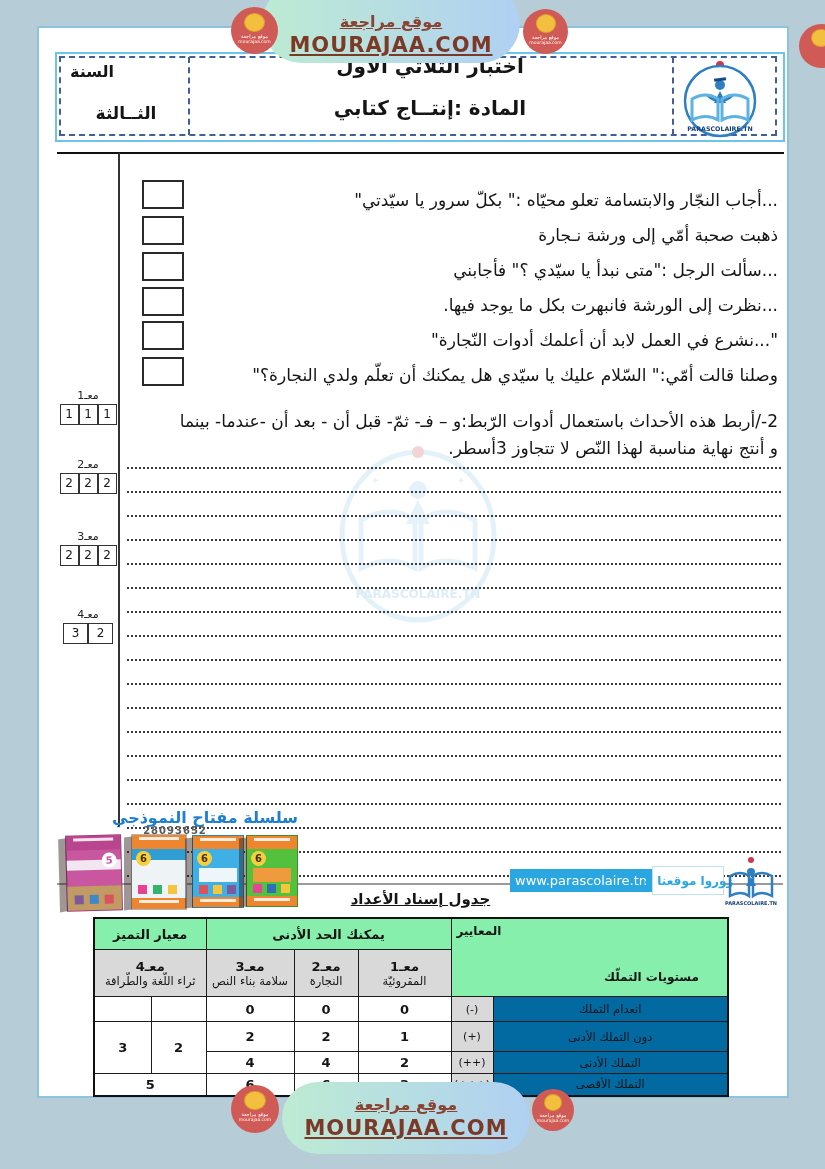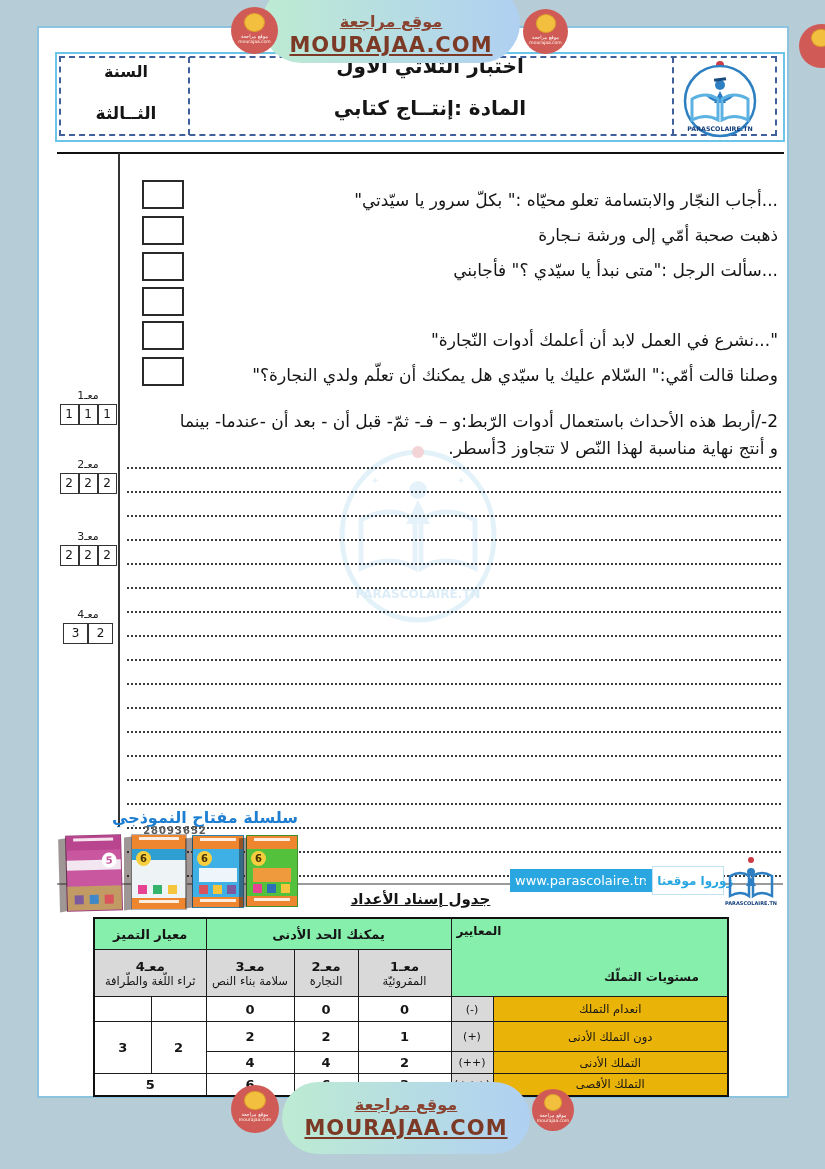--- a/index.html
+++ b/index.html
@@ -6,21 +6,21 @@
   .canvas{position:relative;width:825px;height:1169px;background:#b6ccd6;overflow:hidden;
           font-family:"DejaVu Sans",sans-serif;color:#151515;}
   .page{position:absolute;left:37px;top:26px;width:748px;height:1068px;background:#ffffff;
         border:2px solid #8cc4e0;z-index:0;}
 
   
   .hbox{position:absolute;left:55px;top:52px;width:726px;height:86px;border:2px solid #6cc5e9;z-index:3;background:#fff;}
   .dashbox{position:absolute;left:59px;top:56px;width:714px;height:76px;border:2px dashed #3f5f9d;z-index:3;}
   .dvert{position:absolute;top:57px;height:78px;border-left:2px dashed #3f5f9d;z-index:4;}
   .hcell-txt{position:absolute;z-index:5;direction:rtl;white-space:nowrap;font-weight:bold;}
-  .yearlbl{left:70px;top:62px;width:112px;text-align:center;font-size:16px;}
+  .yearlbl{left:70px;top:62px;width:112px;text-align:left;font-size:16px;}
   .yearval{left:70px;top:103px;width:112px;text-align:center;font-size:17px;}
   .examtitle{left:200px;top:54px;width:460px;text-align:center;font-size:20px;}
   .subject{left:200px;top:96px;width:460px;text-align:center;font-size:20px;}
   .hlogo{position:absolute;left:678px;top:57px;z-index:5;}
 
   
   .pill{position:absolute;z-index:50;border-radius:40px;background:linear-gradient(90deg,#bdebd2,#b0d0f2);
         display:flex;flex-direction:column;align-items:center;}
   .pill .ar{font-size:16px;font-weight:bold;color:#8a4330;text-decoration:underline;direction:rtl;line-height:20px;}
   .pill .en{font-size:21px;font-weight:800;color:#7c3a26;text-decoration:underline;letter-spacing:1px;line-height:26px;}
@@ -75,21 +75,21 @@
           font-weight:bold;text-decoration:underline;z-index:6;}
   .stable{position:absolute;left:93px;top:917px;z-index:5;border-collapse:collapse;table-layout:fixed;background:#fff;
           border:2px solid #111;}
   .stable td{border:1px solid #1c1c1c;text-align:center;vertical-align:middle;padding:0;overflow:hidden;}
   .h1 td{background:#86efac;font-weight:bold;font-size:13px;height:30px;direction:rtl;}
   .h2 td{background:#d9d9d9;font-size:11.5px;height:46px;direction:rtl;}
   .cnum{font-weight:bold;font-size:13px;}
   .corner{position:relative;background:#d9d9d9;}
   .corner .crit{position:absolute;left:5px;top:5px;font-size:12px;font-weight:bold;direction:rtl;}
   .corner .lvls{position:absolute;right:28px;bottom:12px;font-size:12px;direction:rtl;}
-  .lv{background:#eab308;font-size:11.5px;text-align:right;padding-right:10px;direction:rtl;margin-left:41px;}
+  .lv{background:#0369a1;font-size:11.5px;text-align:right;padding-right:10px;direction:rtl;margin-left:41px;}
   .sy{background:#d9d9d9;font-size:11px;}
   .num{font-weight:bold;font-size:13px;background:#fff;}
 </style>
 </head>
 <body>
 
 <div class="canvas">
 
   <div class="page"></div>
 
@@ -127,20 +127,21 @@
     <text x="42" y="74" text-anchor="middle" font-size="6.3" font-weight="bold" fill="#163f7c">PARASCOLAIRE.TN</text>
   </svg>
 
   <div class="topline"></div>
   <div class="vline"></div>
   <div class="grayline"></div>
 
   <div class="q1line" style="top:225px;">ذهبت صحبة أمّي إلى ورشة نـجارة</div>
   <div class="q1line" style="top:190px;">...أجاب النجّار والابتسامة تعلو محيّاه :" بكلّ سرور يا سيّدتي"</div>
   <div class="q1line" style="top:260px;">...سألت الرجل :"متى نبدأ يا سيّدي ؟" فأجابني</div>
+  <div class="q1line" style="top:295px;">...نظرت إلى الورشة فانبهرت بكل ما يوجد فيها.</div>
   <div class="q1line" style="top:330px;">"...نشرع في العمل لابد أن أعلمك أدوات النّجارة"</div>
   <div class="q1line" style="top:365px;">وصلنا قالت أمّي:" السّلام عليك يا سيّدي هل يمكنك أن تعلّم ولدي النجارة؟"</div>
 
   <div class="cb" style="top:180px;"></div>
   <div class="cb" style="top:216px;"></div>
   <div class="cb" style="top:252px;"></div>
   <div class="cb" style="top:287px;"></div>
   <div class="cb" style="top:321px;"></div>
   <div class="cb" style="top:357px;"></div>
 

